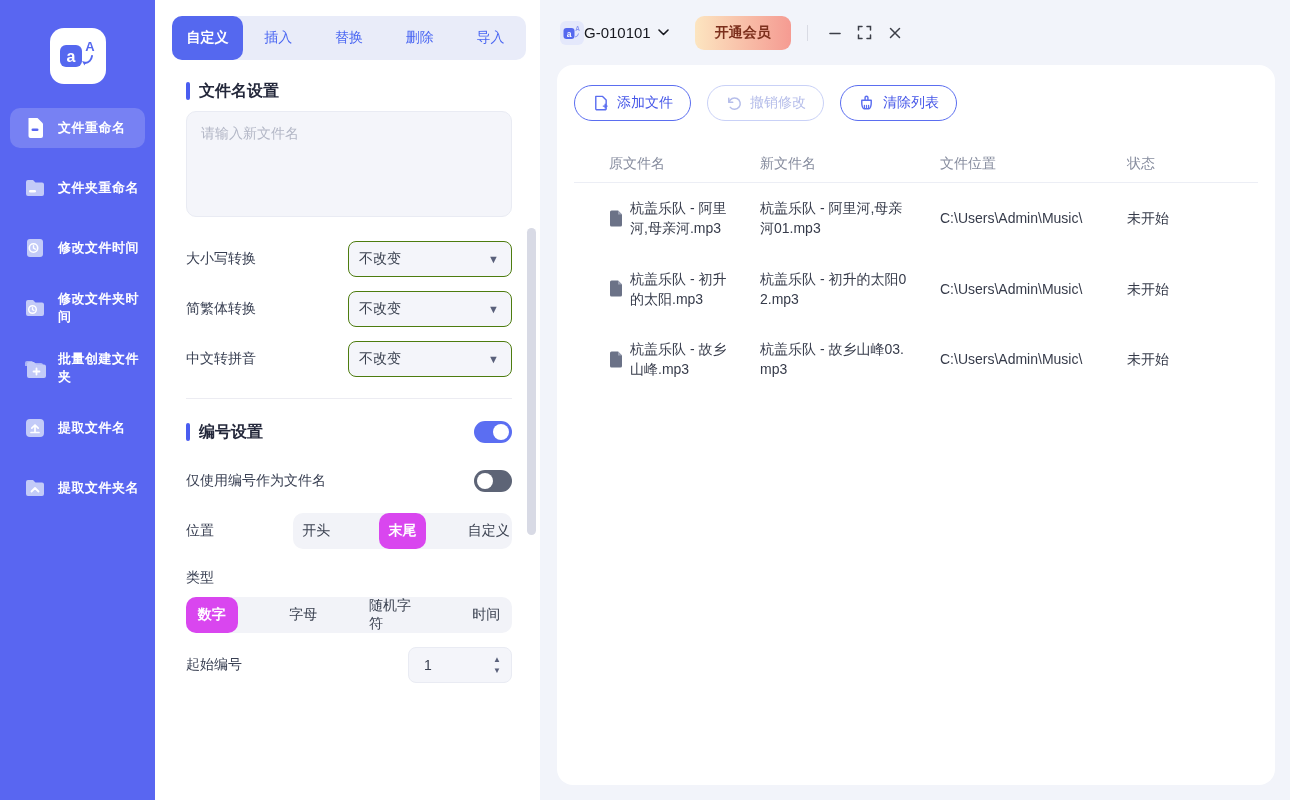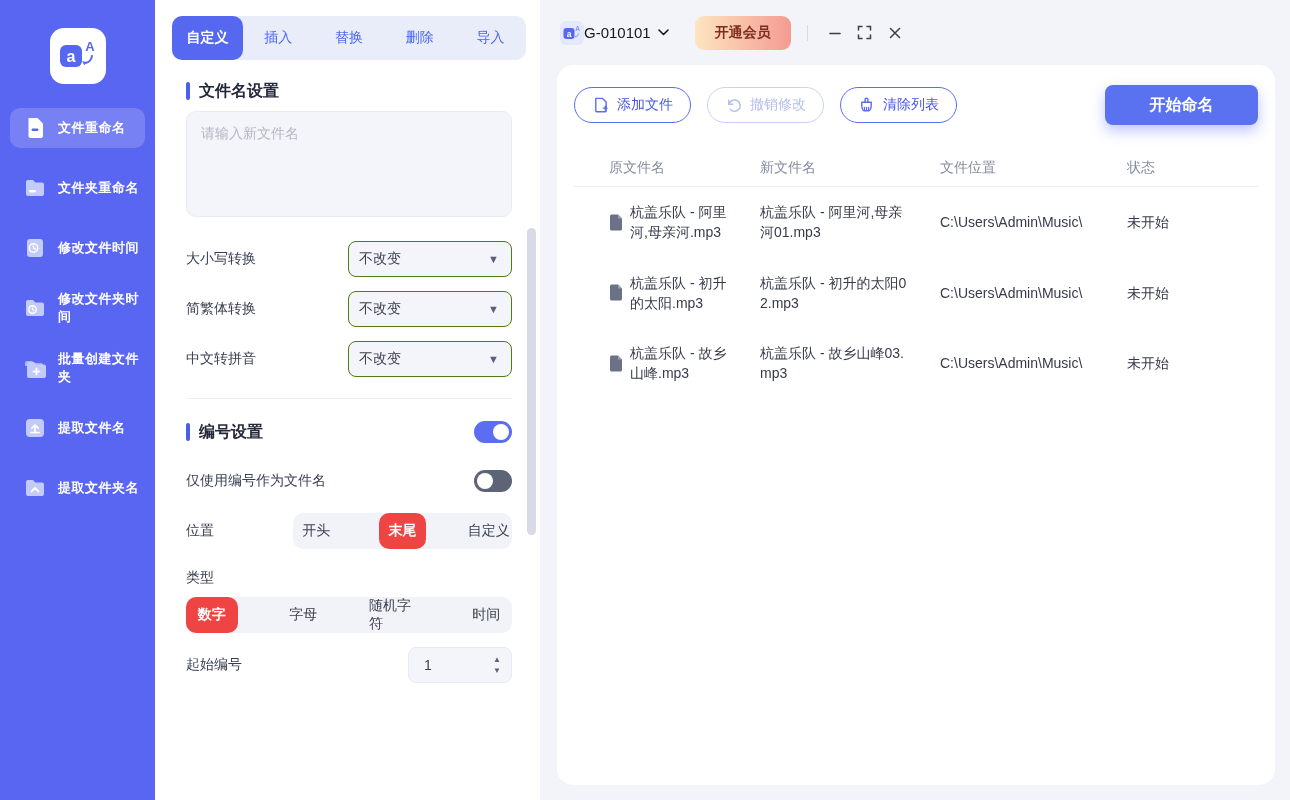--- a/index.html
+++ b/index.html
@@ -53,21 +53,21 @@
   .toggle.off { background:#5d6476; } .toggle.off .knob { left:3px; }
 
   .divider { height:1px; background:#ececf2; margin:21px 0 0 0; }
   .numtitle-row { display:flex; align-items:center; margin-top:18px; height:30px; }
 
   .seg { background:#f2f3f8; border-radius:10px; display:flex; height:36px;gap:40px; }
   .seg.pos { width:219px; }
   .seg.type { width:100%; margin-top:10px; }
   .seg .opt { flex:1; display:flex; align-items:center; justify-content:center;
     font-size:14px; color:#3a4150; cursor:pointer; border-radius:10px; }
-  .seg .opt.sel { background:#ef4444; color:#fff; font-weight:bold; }
+  .seg .opt.sel { background:#d946ef; color:#fff; font-weight:bold; }
 
   .plain-label { font-size:14px; color:#383f52; margin-top:20px; }
 
   .spinner { width:104px; height:36px; background:#f4f5fa; border:1px solid #e9ebf3;
     border-radius:8px; display:flex; align-items:center; padding:0 10px 0 15px; }
   .spinner .num { flex:1; font-size:14px; color:#3a4150; }
   .spin-arrows { display:flex; flex-direction:column; gap:3px; }
   .spin-arrows span { font-size:8px; line-height:8px; color:#59607a; cursor:pointer; }
 
   .cutrow { margin-top:16px; display:flex; justify-content:flex-end; }
@@ -348,21 +348,20 @@
       </button>
       <button class="obtn">
         <svg width="17" height="18" viewBox="0 0 18 19">
           <path d="M7.5 6.5V3.8a1.5 1.5 0 0 1 3 0v2.7" fill="none" stroke="#5b6ef0" stroke-width="1.5" stroke-linecap="round"></path>
           <path d="M4 6.5h10v3.2c0 3-1.2 5.8-2.3 5.8H6.3C5.2 15.5 4 12.7 4 9.7Z" fill="none" stroke="#5b6ef0" stroke-width="1.5" stroke-linejoin="round"></path>
           <path d="M6.8 12v2.5M9 12v2.5M11.2 12v2.5" stroke="#5b6ef0" stroke-width="1.3" stroke-linecap="round"></path>
         </svg>
         <span>清除列表</span>
       </button>
       <div class="toolspacer"></div>
-      <button class="primary-btn">开始命名</button>
     </div>
 
     <div class="tablehead">
       <span class="h">原文件名</span>
       <span class="h">新文件名</span>
       <span class="h">文件位置</span>
       <span class="h">状态</span>
     </div>
 
     <div class="trow">

